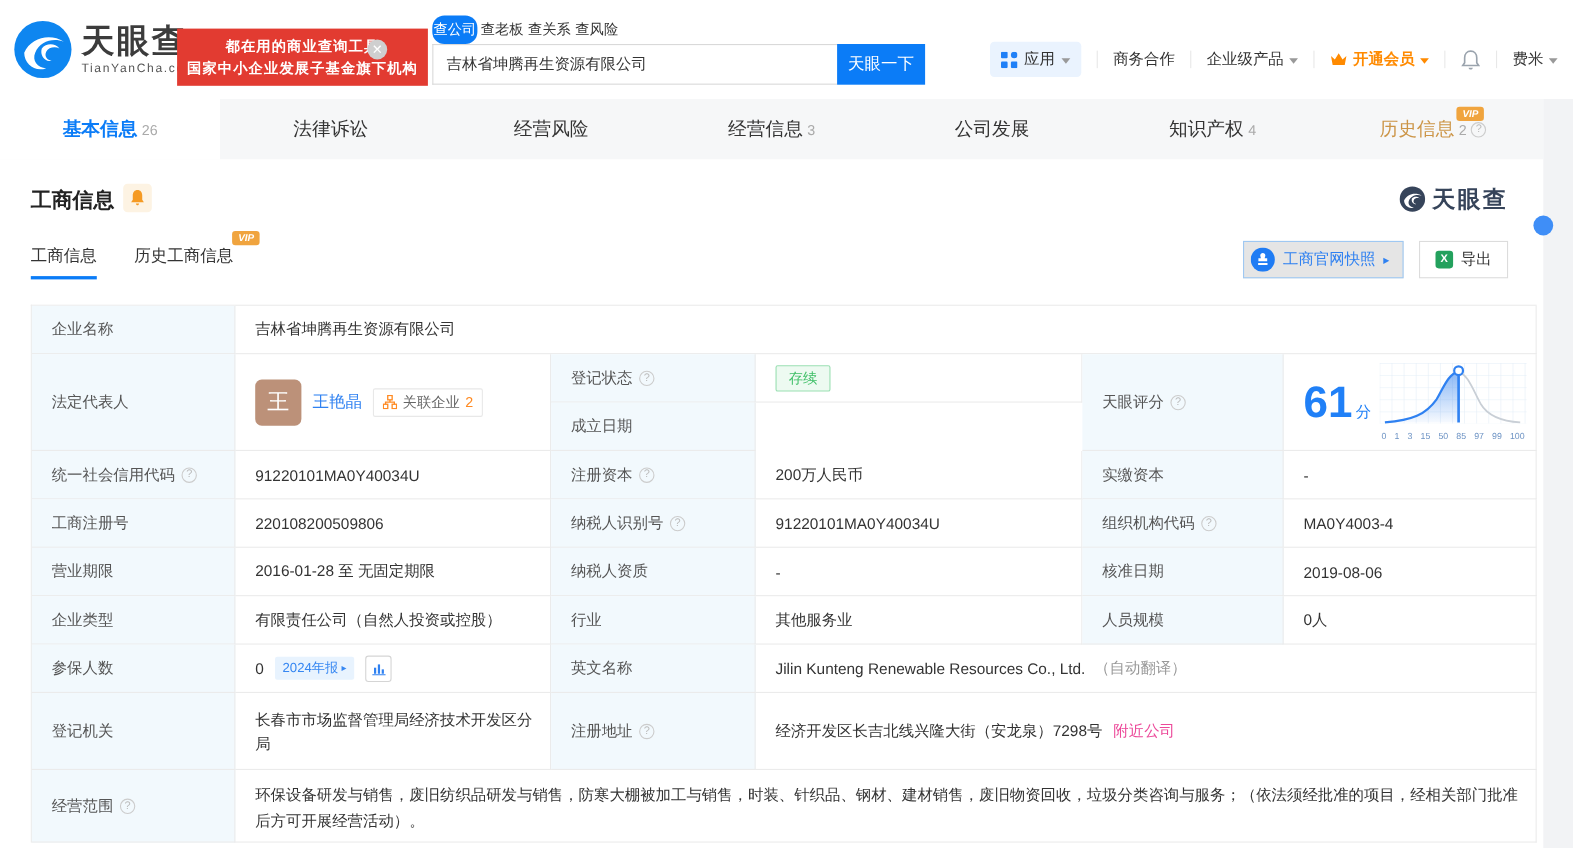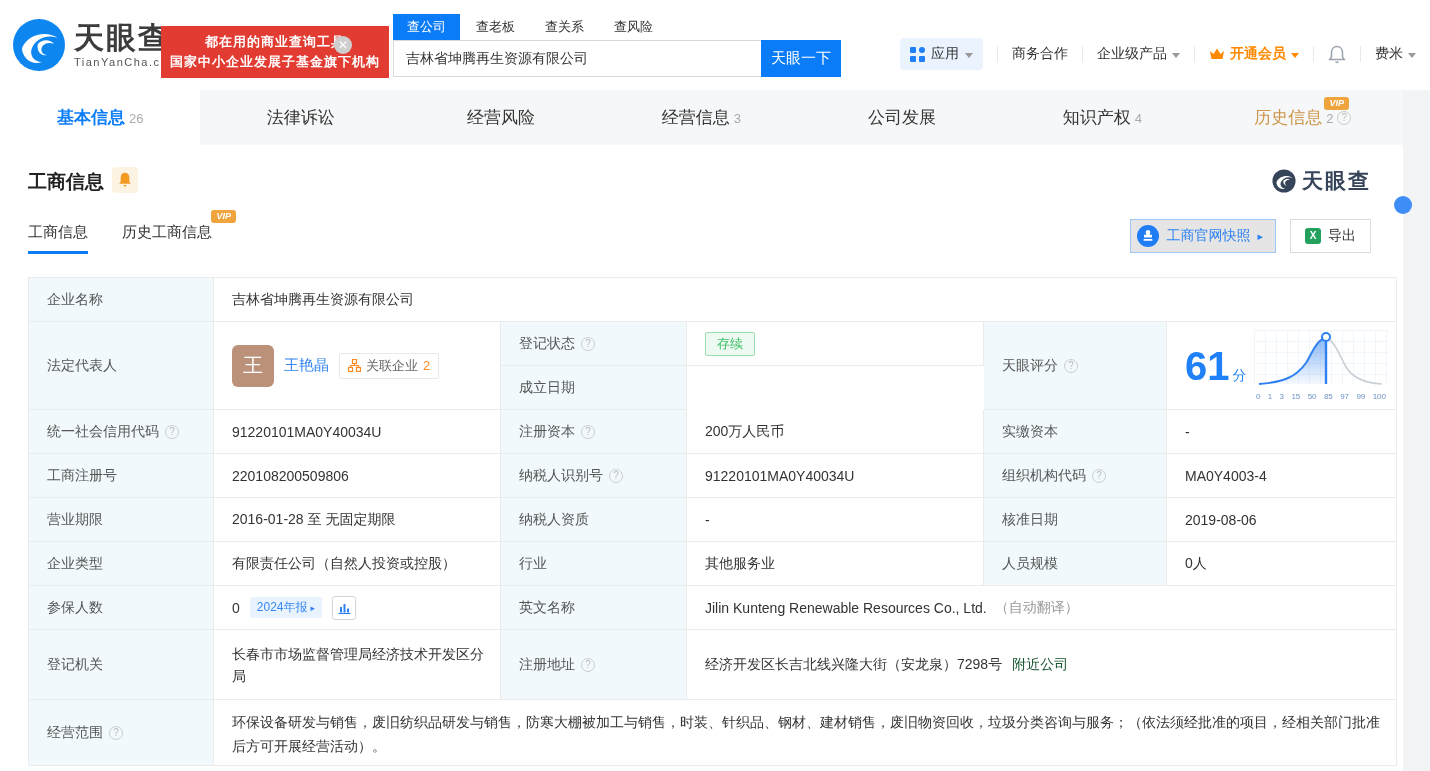--- a/index.html
+++ b/index.html
@@ -12,21 +12,21 @@
 
   
   .header { position:absolute; left:0; top:0; width:1430px; height:90px; background:#fff; }
   .logo { position:absolute; left:12px; top:18px; display:flex; align-items:center; gap:8px; }
   .logo-text .cn { font-size:30px; font-weight:bold; color:#3c3c3c; letter-spacing:2px; line-height:32px; }
   .logo-text .en { font-size:11px; color:#555; letter-spacing:1.5px; margin-top:2px; }
   .promo { position:absolute; left:161px; top:26px; width:228px; height:52px; background:#e23b31; color:#fff;
     display:flex; flex-direction:column; justify-content:center; align-items:center; font-size:13px; font-weight:bold; line-height:20px; letter-spacing:1px; }
   .search-wrap { position:absolute; left:393px; top:15px; }
   .search-tabs { display:flex; gap:2px; height:25px; align-items:flex-end; }
-  .search-tab { font-size:13px; color:#333; padding:4px 14px; cursor:pointer; }
+  .search-tab { font-size:13px; color:#333; padding:4px 1px; cursor:pointer;border-radius:11px; }
   .search-tab.active { background:#0b7cf7; color:#fff; }
   .search-row { display:flex; margin-top:0px; }
   .search-input { width:368px; height:37px; border:1px solid #d9d9d9; border-right:none; font-size:14px; color:#333;
     padding:0 36px 0 12px; outline:none; font-family:inherit; }
   .clear-icon { position:absolute; left:334px; top:36px; width:18px; height:18px; border-radius:50%; background:#cfcfcf;
     color:#fff; font-size:12px; line-height:18px; text-align:center; cursor:pointer; }
   .clear-icon::before { content:"✕"; }
   .search-btn { width:80px; height:37px; background:#0b7cf7; color:#fff; border:none; font-size:15px; cursor:pointer; font-family:inherit; }
   .top-nav { position:absolute; right:14px; top:38px; display:flex; align-items:center; gap:14px; }
   .tn-divider { width:1px; height:16px; background:#e8e8e8; }
@@ -90,21 +90,21 @@
   .rel-badge .rc { color:#ff8a22; font-size:13px; }
   .score-cell { justify-content:space-between; padding-right:8px; }
   .score-num { color:#2080f7; font-size:40px; font-weight:bold; line-height:1; }
   .score-unit { color:#2080f7; font-size:14px; margin-left:3px; }
   .score-chart { width:134px; }
   .score-ticks { display:flex; justify-content:space-between; font-size:8px; color:#6d93c4; padding:1px 2px 0 2px; }
   .pill-report { background:#e8f3fe; color:#3687f2; font-size:12px; padding:2px 7px; border-radius:2px; margin-left:10px; cursor:pointer; display:flex; align-items:center; gap:3px; }
   .pill-report .arrow { font-size:9px; }
   .chart-btn { width:24px; height:24px; border:1px solid #d5d5d5; border-radius:3px; margin-left:10px; display:flex; align-items:center; justify-content:center; background:#fff; cursor:pointer; }
   .gray-note { color:#999; margin-left:8px; }
-  .link-blue { color:#14532d; cursor:pointer; margin-left:10px; white-space:nowrap; }
+  .link-blue { color:#ec4899; cursor:pointer; margin-left:10px; white-space:nowrap; }
   .wrap2 { align-items:center; line-height:22px; }
   .scope-cell { line-height:24px; padding-top:10px; padding-bottom:10px; align-items:flex-start; }
 
   
   .gutter { position:absolute; right:0; top:90px; width:27px; height:681px; background:#f2f3f5; }
   .float-dot { position:absolute; right:18px; top:196px; width:18px; height:18px; border-radius:50%; background:#3f8ef7; }
 </style>
 </head>
 <body>
 

